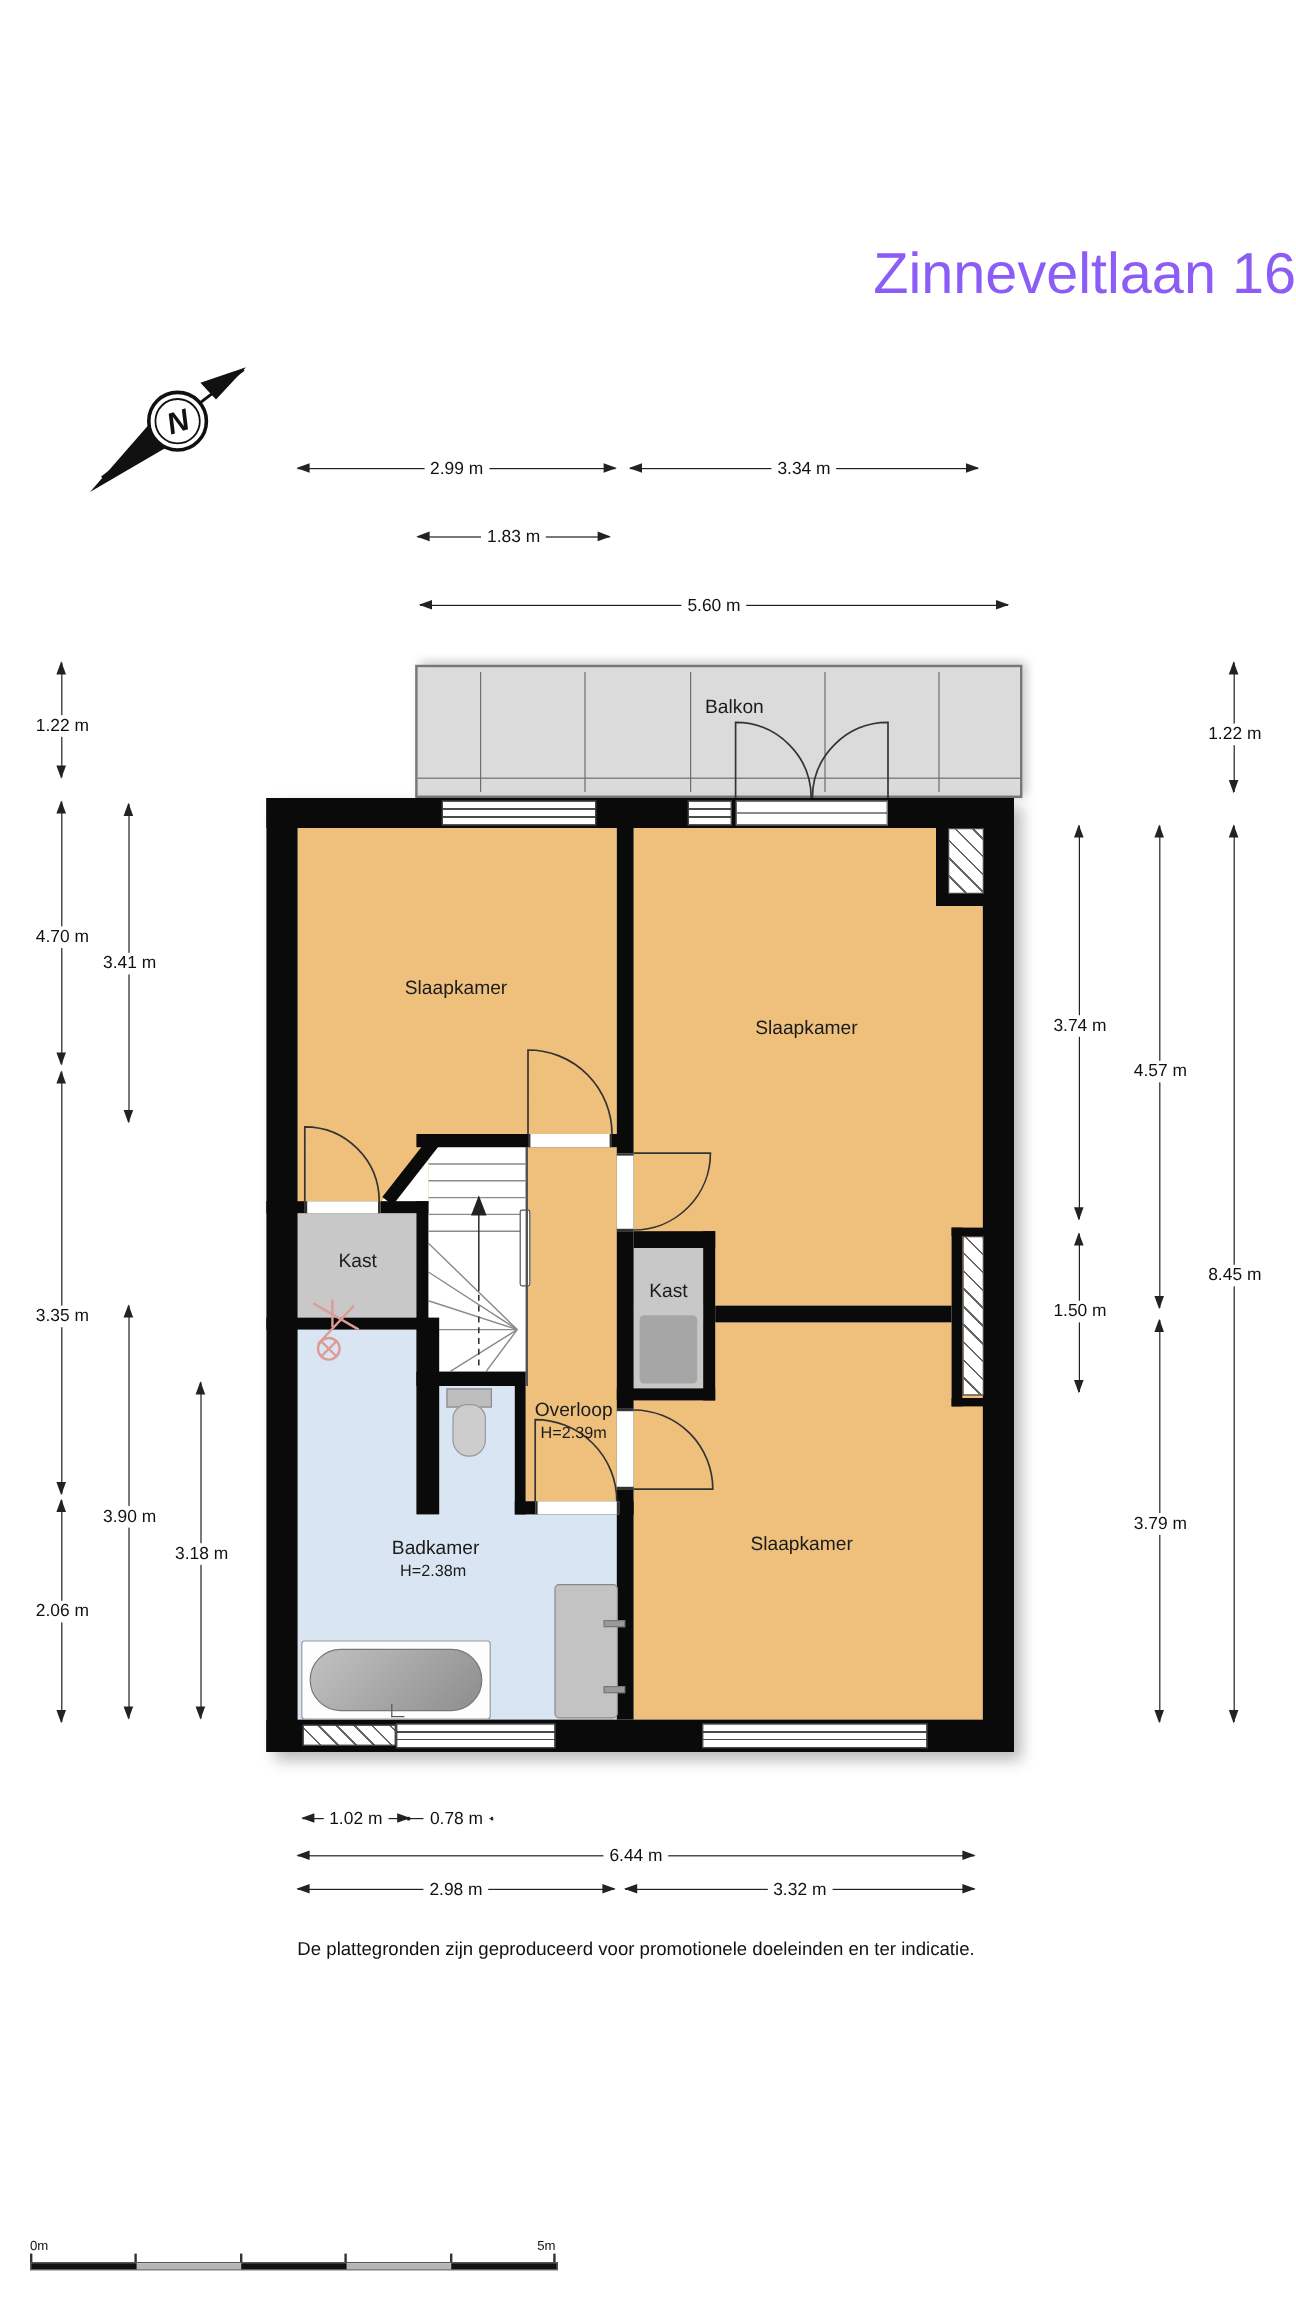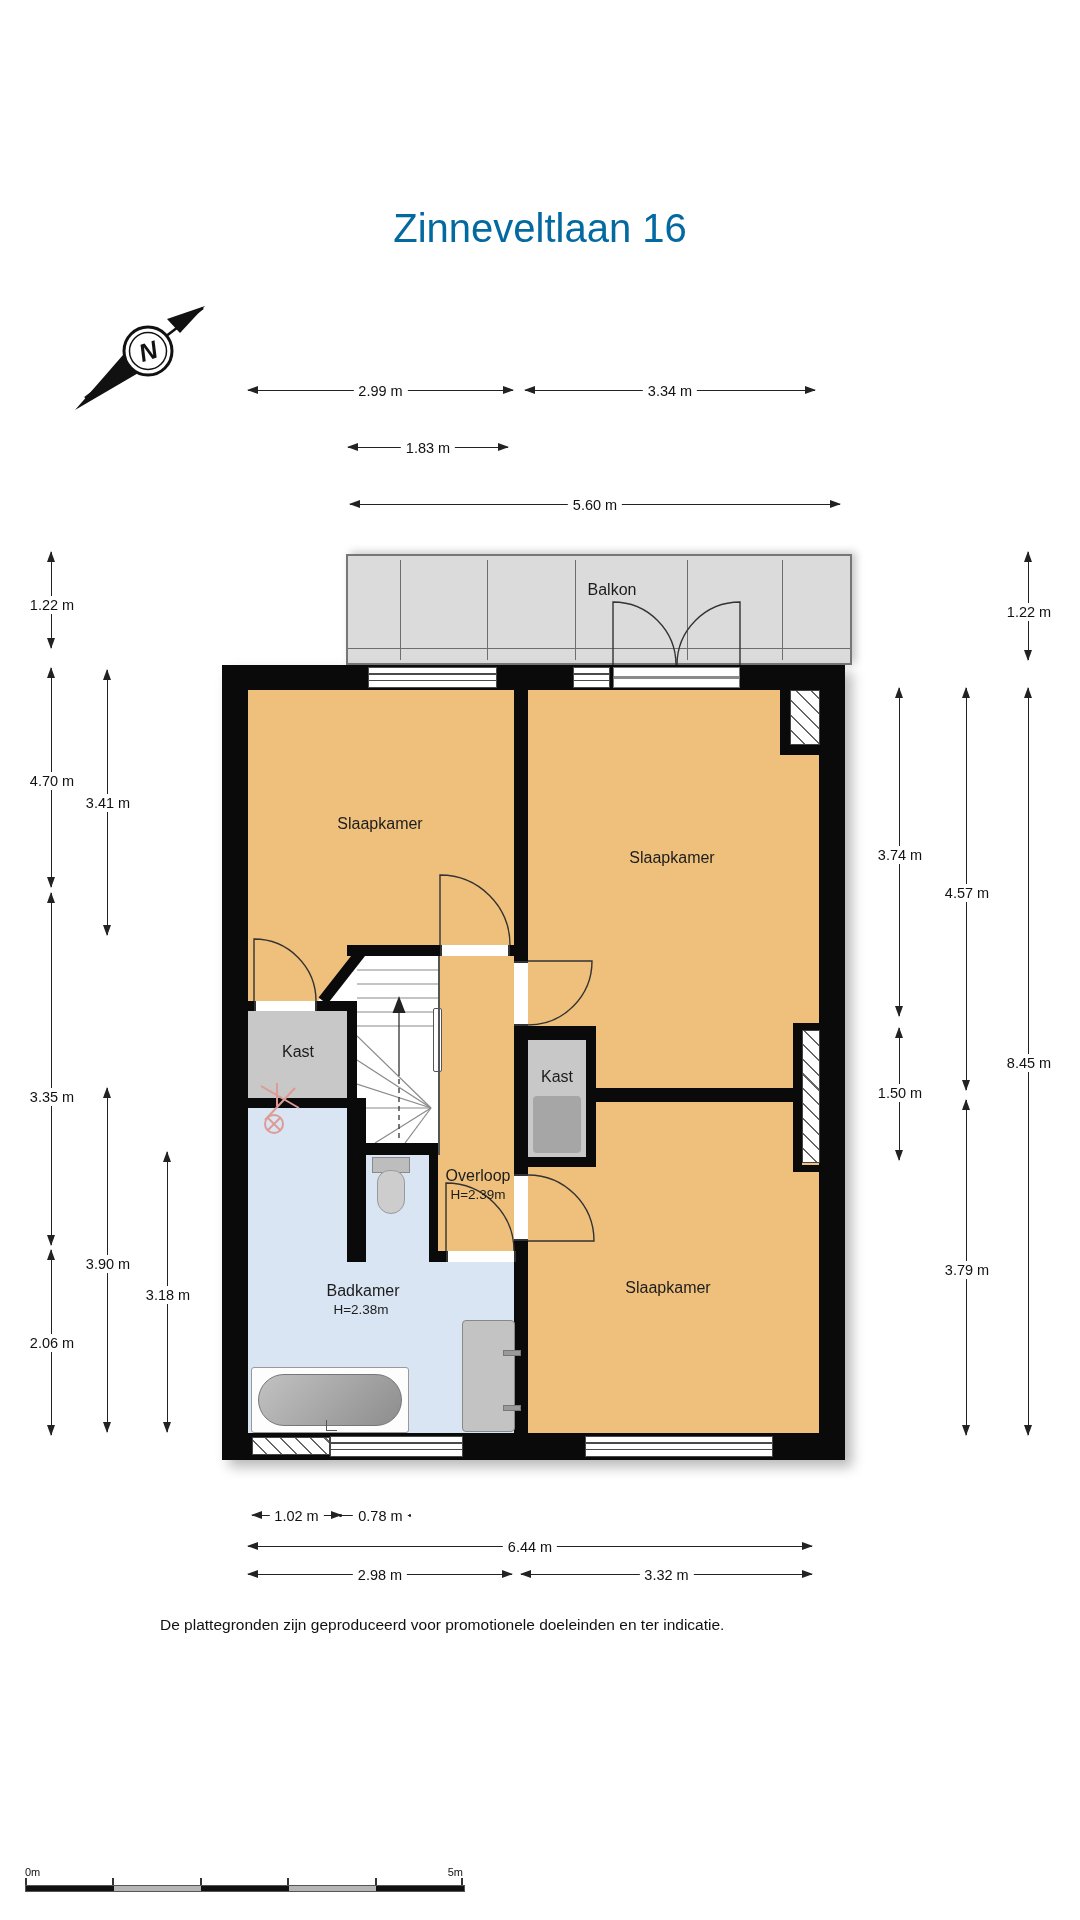--- a/index.html
+++ b/index.html
@@ -1,20 +1,20 @@
 <!DOCTYPE html>
 <html style="--room_orange: #EFC07C; --bathroom_blue: #D9E5F3; --balcony_gray: #DBDBDB; --closet_gray: #C8C8C8; --closet_dark: #A6A6A6; --wall_black: #0A0A0A;"><head>
 <meta charset="utf-8">
 <style>
   html,body{margin:0;padding:0;background:#fff;}
   #page{position:relative;width:1080px;height:1920px;background:#fff;overflow:hidden;
         font-family:"Liberation Sans","DejaVu Sans",sans-serif;color:#1a1a1a;}
   .abs{position:absolute;}
   
-  #title{left:0;top:205px;width:1080px;text-align:center;font-size:40px;line-height:47px;color:#0369a1;}
+  #title{left:0;top:205px;width:1080px;text-align:right;font-size:48px;line-height:47px;color:#8b5cf6;}
   
   .lab{position:absolute;transform:translate(-50%,-50%);white-space:nowrap;font-size:16px;color:#1c1c1c;}
   .lab.small{font-size:13.5px;}
   
   .wall{position:absolute;background:var(--wall_black,#0a0a0a);}
   .room{position:absolute;}
   .win{position:absolute;background:linear-gradient(to bottom,#fff 0 28%,#4a4a4a 28% 36%,#fff 36% 62%,#4a4a4a 62% 70%,#fff 70% 100%);border:1px solid #4a4a4a;box-sizing:border-box;}
   .thr{position:absolute;background:linear-gradient(to bottom,#fff 0 44%,#8a8a8a 44% 56%,#fff 56% 100%);border:1px solid #777;box-sizing:border-box;}
   .gap{position:absolute;background:#fff;}
   .hatch{position:absolute;background:repeating-linear-gradient(45deg,#fff 0 9px,#666 9px 10.5px);border:1px solid #444;box-sizing:border-box;}
@@ -24,21 +24,21 @@
   .dimh::before{content:"";position:absolute;left:-1px;top:-5.2px;border-top:4.2px solid transparent;border-bottom:4.2px solid transparent;border-right:11px solid #222;}
   .dimh::after{content:"";position:absolute;right:-1px;top:-5.2px;border-top:4.2px solid transparent;border-bottom:4.2px solid transparent;border-left:11px solid #222;}
   .dimh.tick::before{border:none;width:2.5px;height:2.5px;background:#222;border-radius:50%;top:-2px;left:-2px;}
   .dimh.tick::after{border:none;width:2.5px;height:2.5px;background:#222;border-radius:50%;top:-2px;right:-2px;}
   .dimv{position:absolute;width:0;border-left:1.3px solid #222;}
   .dimv::before{content:"";position:absolute;top:-1px;left:-5.2px;border-left:4.2px solid transparent;border-right:4.2px solid transparent;border-bottom:11px solid #222;}
   .dimv::after{content:"";position:absolute;bottom:-1px;left:-5.2px;border-left:4.2px solid transparent;border-right:4.2px solid transparent;border-top:11px solid #222;}
   .dlab{position:absolute;left:50%;transform:translate(-50%,-50%);background:#fff;padding:1px 5px;font-size:14.5px;white-space:nowrap;color:#111;}
   .dimh .dlab{top:0;}
   
-  #footer{left:160px;top:1614px;width:740px;font-size:15.5px;line-height:21px;color:#111;}
+  #footer{left:160px;top:1614px;width:740px;text-align:center;font-size:15.5px;line-height:21px;color:#111;}
   #scalebar{left:25px;top:1866px;width:438px;height:26px;}
   #scalebar .bar{position:absolute;left:0;top:19px;width:438px;height:5px;display:flex;border:0.5px solid #555;}
   #scalebar .seg{flex:1;}
   #scalebar .t{position:absolute;top:12px;width:1.5px;height:7px;background:#333;}
   #scalebar .sl{position:absolute;top:0;font-size:11px;color:#111;}
 </style>
 </head>
 <body>
 
 <div id="page">

